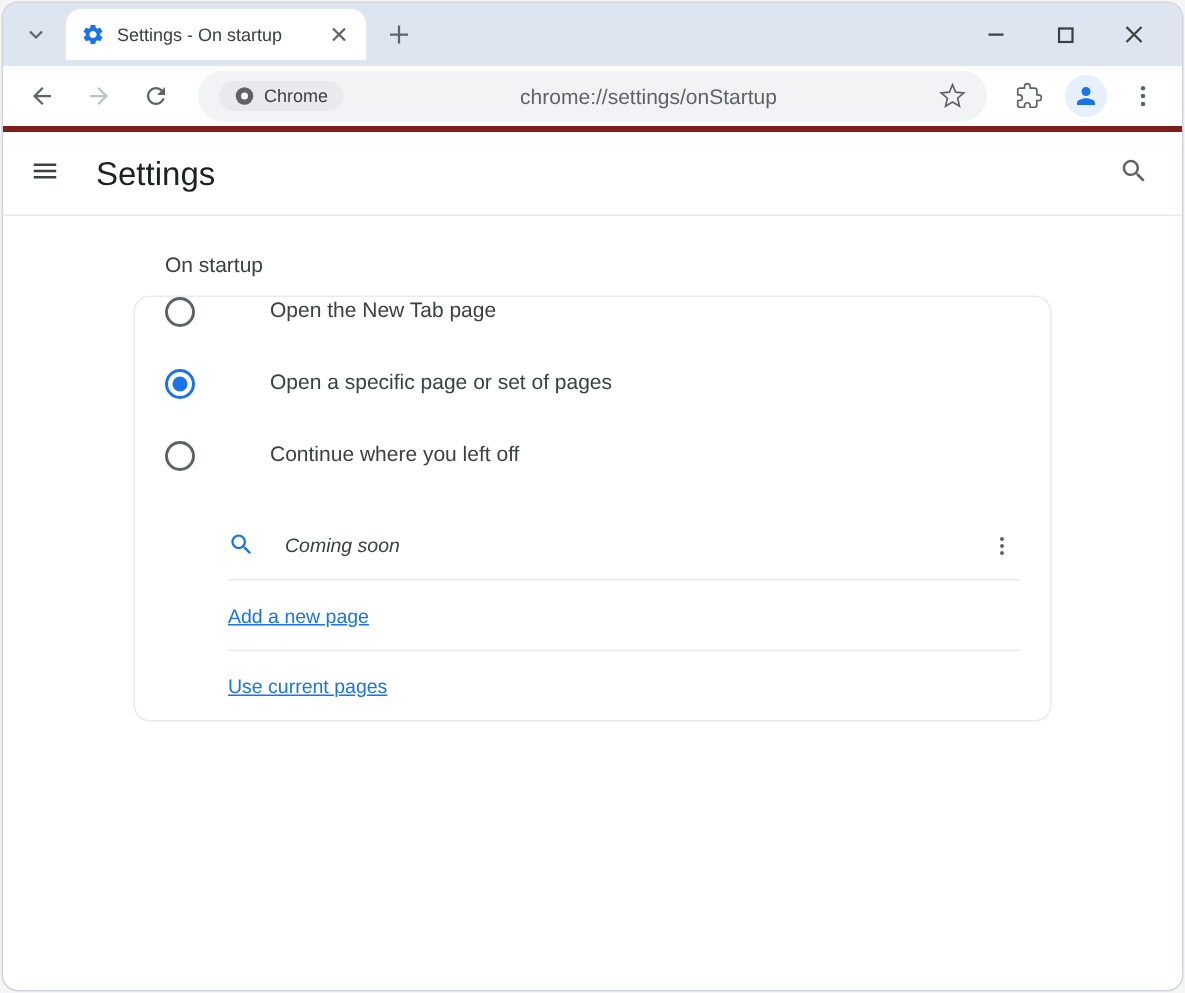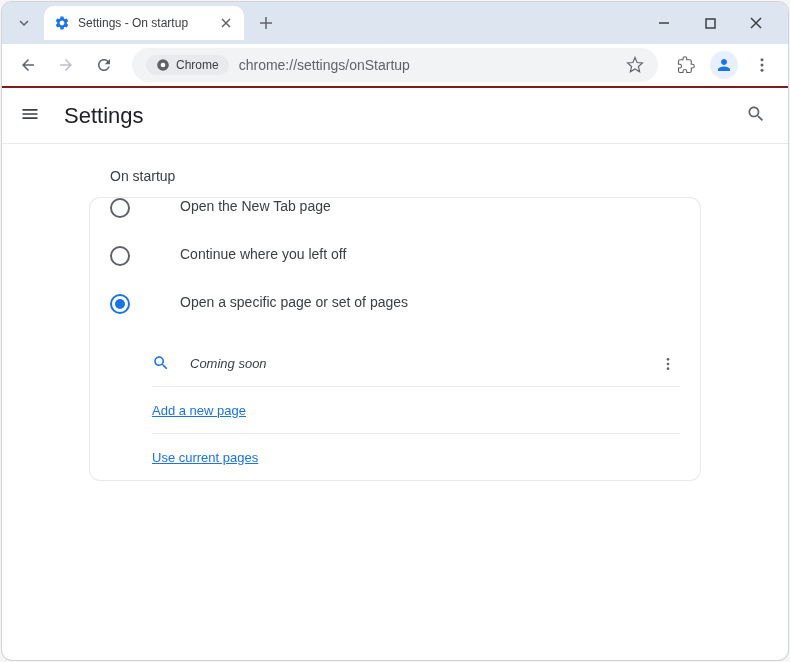--- a/index.html
+++ b/index.html
@@ -10,21 +10,21 @@
     .titlebar { height: 42px; background: #dde5f1; display: flex; align-items: center; padding: 0 8px; }
     .tab-dropdown { width: 28px; height: 28px; display: flex; align-items: center; justify-content: center; }
     .tab { height: 34px; background: #fff; border-radius: 10px 10px 0 0; display: flex; align-items: center; padding: 0 10px; margin-left: 6px; min-width: 200px; }
     .tab-favicon { width: 16px; height: 16px; margin-right: 8px; color: #1a73e8; }
     .tab-title { font-size: 12px; color: #3c4043; flex: 1; }
     .tab-close { width: 16px; height: 16px; display: flex; align-items: center; justify-content: center; color: #5f6368; cursor: pointer; }
     .new-tab { width: 28px; height: 28px; display: flex; align-items: center; justify-content: center; margin-left: 8px; color: #5f6368; cursor: pointer; }
     .window-controls { margin-left: auto; display: flex; gap: 18px; padding-right: 10px; }
     .win-btn { width: 28px; height: 28px; display: flex; align-items: center; justify-content: center; color: #3c4043; cursor: pointer; }
     
-    .toolbar { height: 44px; background: #fff; display: flex; align-items: center; padding: 0 10px; gap: 6px; border-bottom: 2px solid #7f1d1d; }
+    .toolbar { height: 44px; background: #fff; display: flex; align-items: center; padding: 0 10px; gap: 6px; border-bottom: 4px solid #7f1d1d; text-align: center; }
     .nav-btn { width: 32px; height: 32px; display: flex; align-items: center; justify-content: center; color: #5f6368; border-radius: 50%; cursor: pointer; }
     .nav-btn.disabled { color: #bdc1c6; }
     .omnibox { flex: 1; height: 34px; background: #f1f3f4; border-radius: 17px; display: flex; align-items: center; padding: 0 14px; margin: 0 6px; }
     .chrome-chip { display: flex; align-items: center; gap: 6px; background: #e8eaed; border-radius: 12px; padding: 3px 10px; margin-right: 10px; font-size: 12px; color: #3c4043; }
     .chrome-chip-icon { width: 14px; height: 14px; }
     .url-text { font-size: 14px; color: #5f6368; flex: 1; }
     .star-icon { color: #5f6368; }
     .toolbar-icon { width: 32px; height: 32px; display: flex; align-items: center; justify-content: center; color: #5f6368; cursor: pointer; }
     .profile-btn { width: 28px; height: 28px; border-radius: 50%; background: #e8f0fe; display: flex; align-items: center; justify-content: center; color: #1a73e8; cursor: pointer; }
     
@@ -177,26 +177,26 @@
   <div class="content">
     <div class="content-inner">
       <div class="section-title">On startup</div>
 
       <div class="card">
         <div class="radio-row">
           <div class="radio"></div>
           <div class="radio-label">Open the New Tab page</div>
         </div>
         <div class="radio-row">
+          <div class="radio selected"></div>
+          <div class="radio-label">Open a specific page or set of pages</div>
+        </div>
+        <div class="radio-row">
           <div class="radio"></div>
           <div class="radio-label">Continue where you left off</div>
-        </div>
-        <div class="radio-row">
-          <div class="radio selected"></div>
-          <div class="radio-label">Open a specific page or set of pages</div>
         </div>
 
         <div class="page-item">
           <div class="page-favicon">
             <svg width="18" height="18" viewBox="0 0 24 24">
                 <path d="M15.5 14h-.79l-.28-.27C15.41 12.59 16 11.11 16 9.5 16 5.91 13.09 3 9.5 3S3 5.91 3 9.5 5.91 16 9.5 16c1.61 0 3.09-.59 4.23-1.57l.27.28v.79l5 4.99L20.49 19l-4.99-5zm-6 0C7.01 14 5 11.99 5 9.5S7.01 5 9.5 5 14 7.01 14 9.5 11.99 14 9.5 14z" fill="#1a73e8"></path>
               </svg>
           </div>
           <div class="page-info">
             <div class="page-title">Coming soon</div>

